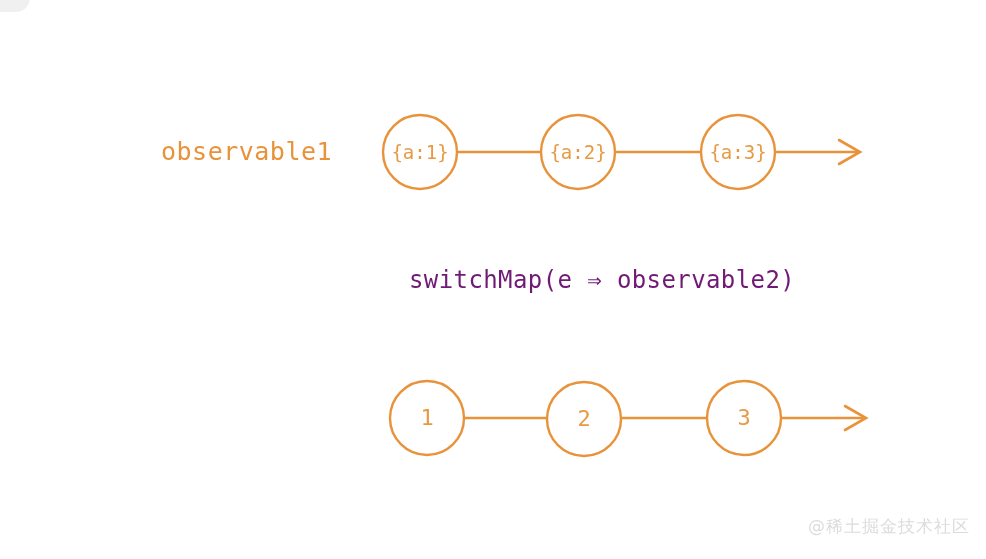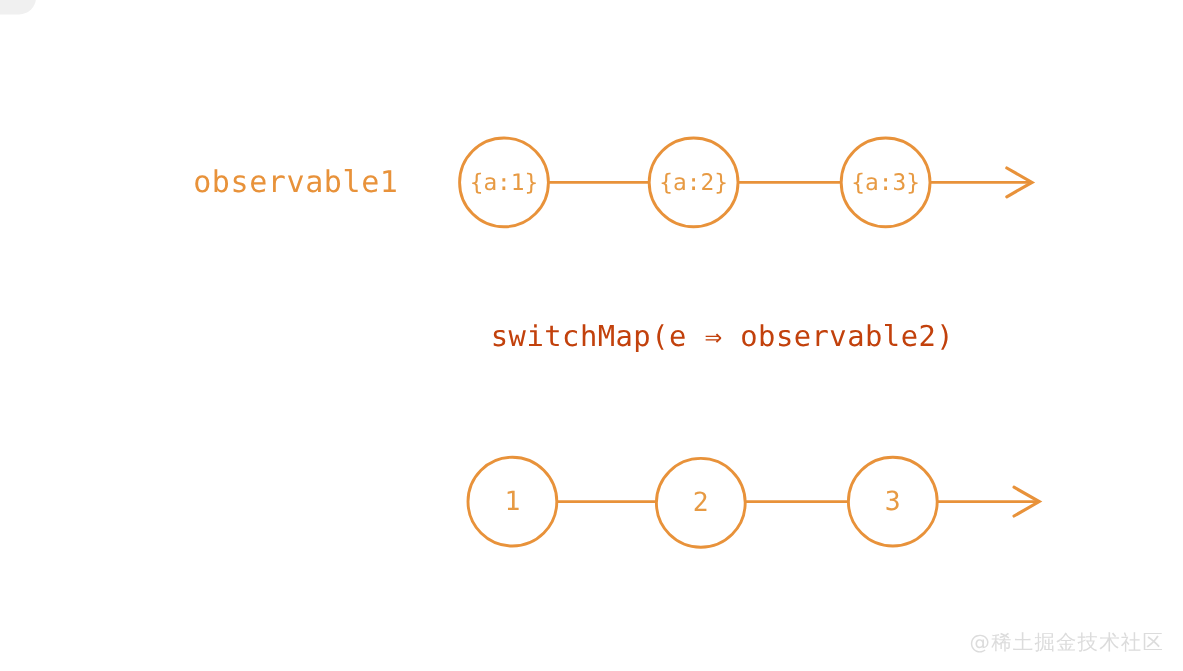--- a/index.html
+++ b/index.html
@@ -37,21 +37,21 @@
     white-space: nowrap;
     line-height: 1;
   }
   #label-observable1 { left: 161px; top: 139px; }
   #label-observable2 { left: 169px; top: 405px; }
 
   .operator-text {
     position: absolute;
     left: 409px;
     top: 268px;
-    color: #c2410c;
+    color: #701a75;
     font-family: "DejaVu Sans Mono", "Liberation Mono", monospace;
     font-size: 24px;
     letter-spacing: 0.4px;
     white-space: nowrap;
     line-height: 1;
   }
 
   
   #diagram-svg {
     position: absolute;
@@ -86,21 +86,21 @@
     stroke: #e8923a;
     stroke-width: 2.6;
     fill: none;
     stroke-linecap: round;
     stroke-linejoin: miter;
   }
 
   .watermark {
     position: absolute;
     right: 16px;
-    bottom: 14px;
+    bottom: 24px;
     color: #dcdcdc;
     font-family: "DejaVu Sans", "Liberation Sans", sans-serif;
     font-size: 17px;
     letter-spacing: 1px;
     white-space: nowrap;
     line-height: 1;
   }
 </style>
 </head>
 <body>

